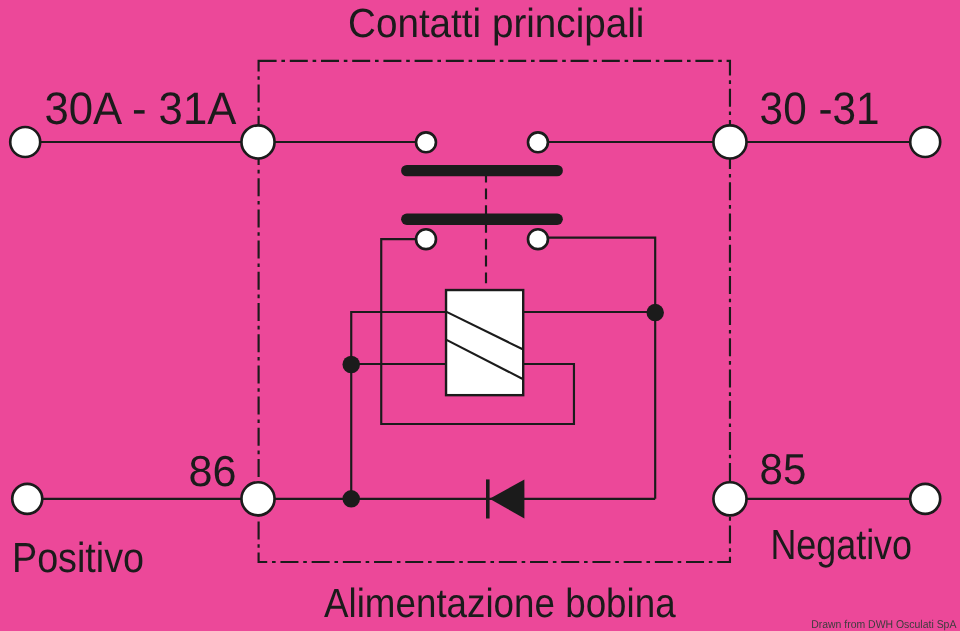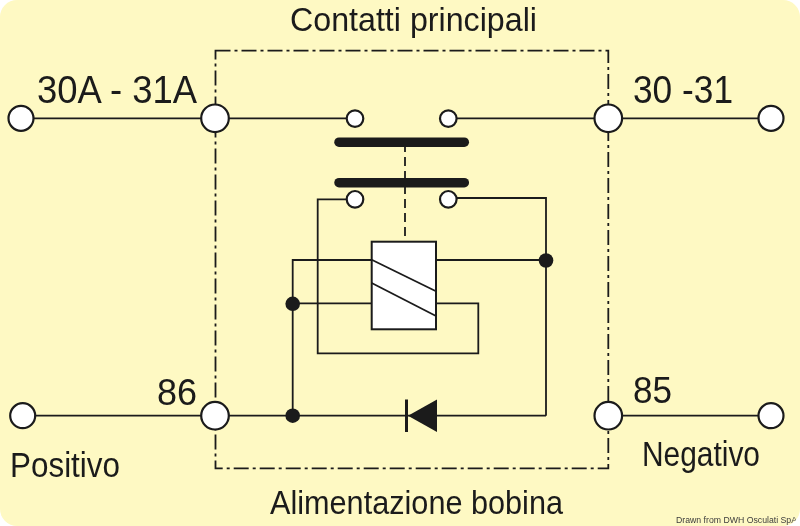--- a/index.html
+++ b/index.html
@@ -4,24 +4,23 @@
 <style>
   html, body {
     margin: 0;
     padding: 0;
     background: #ffffff;
   }
   .canvas {
     position: relative;
     width: 800px;
     height: 526px;
-    background: #fef9c3;
+    background: #ec4899;
     overflow: hidden;
     font-family: "Liberation Sans", sans-serif;
-    border-radius: 17px;
   }
   svg text {
     font-family: "Liberation Sans", sans-serif;
     fill: #1b1b1b;
   }
   svg .credit {
     fill: #3c3c3c;
   }
 </style>
 </head>

